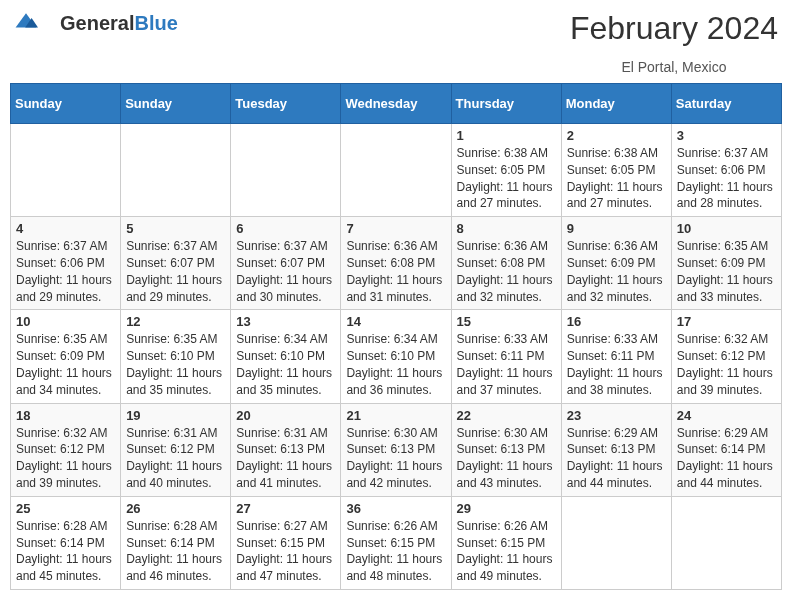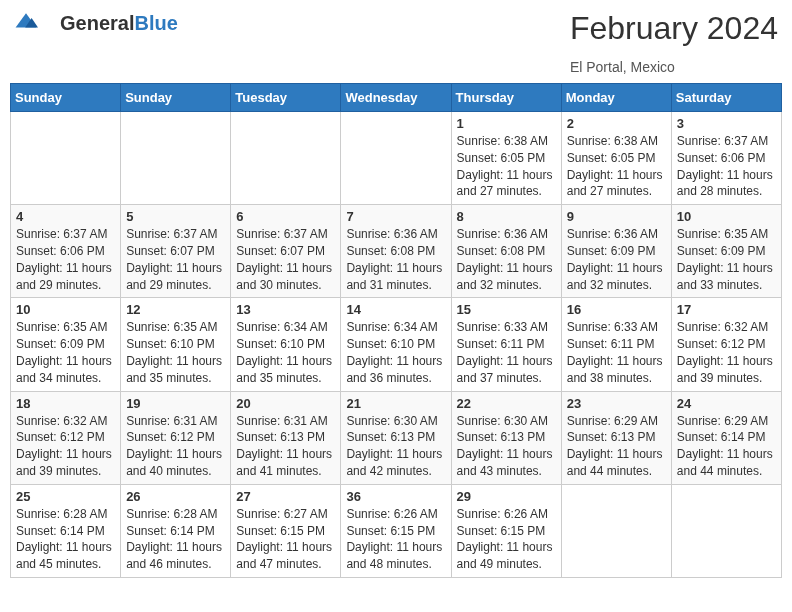--- a/index.html
+++ b/index.html
@@ -32,21 +32,21 @@
       font-size: 20px;
       font-weight: bold;
       color: #2e7abf;
       line-height: 1;
     }
     .logo-icon {
       width: 24px;
       height: 24px;
     }
     .title-area {
-      text-align: left;
+      text-align: center;
     }
     .month-title {
       font-size: 32px;
       font-weight: normal;
       color: #333;
     }
     .location-title {
       font-size: 14px;
       color: #555;
       margin-top: 12px;
@@ -54,21 +54,21 @@
     .calendar {
       width: 100%;
       border-collapse: collapse;
       border: 1px solid #ccc;
     }
     .calendar th {
       background-color: #2e7abf;
       color: #fff;
       font-size: 13px;
       font-weight: bold;
-      padding: 6px 4px;
+      padding: 12px 4px;
       text-align: left;
       border: 1px solid #2060a0;
     }
     .calendar td {
       border: 1px solid #ccc;
       vertical-align: top;
       padding: 4px 5px;
       width: calc(100% / 7);
       min-height: 80px;
       background: #fff;

